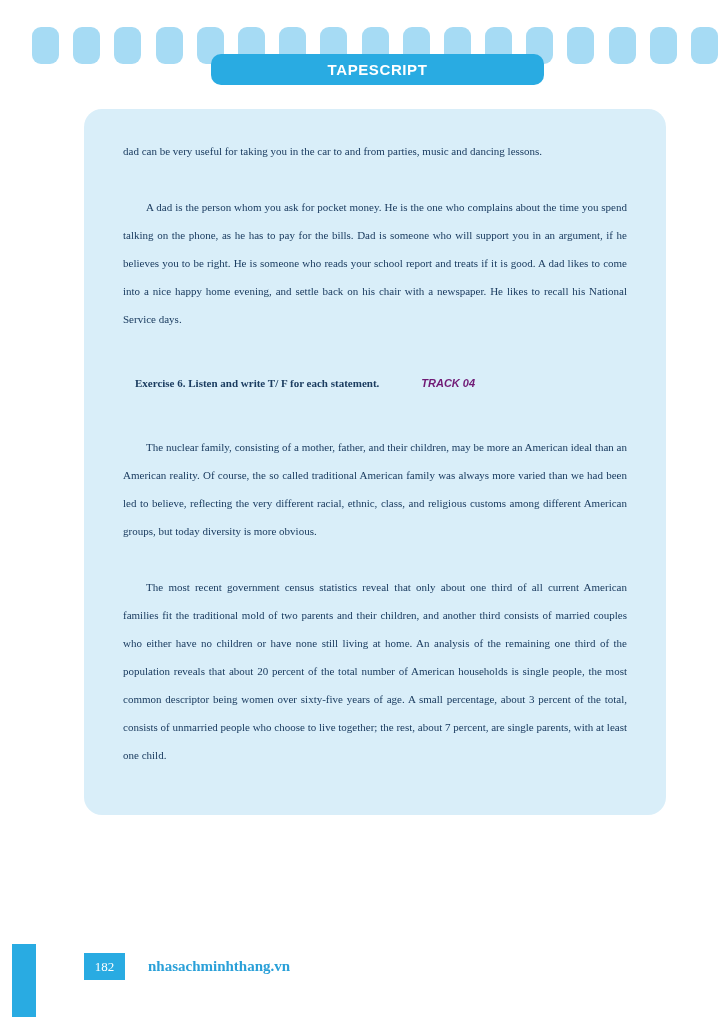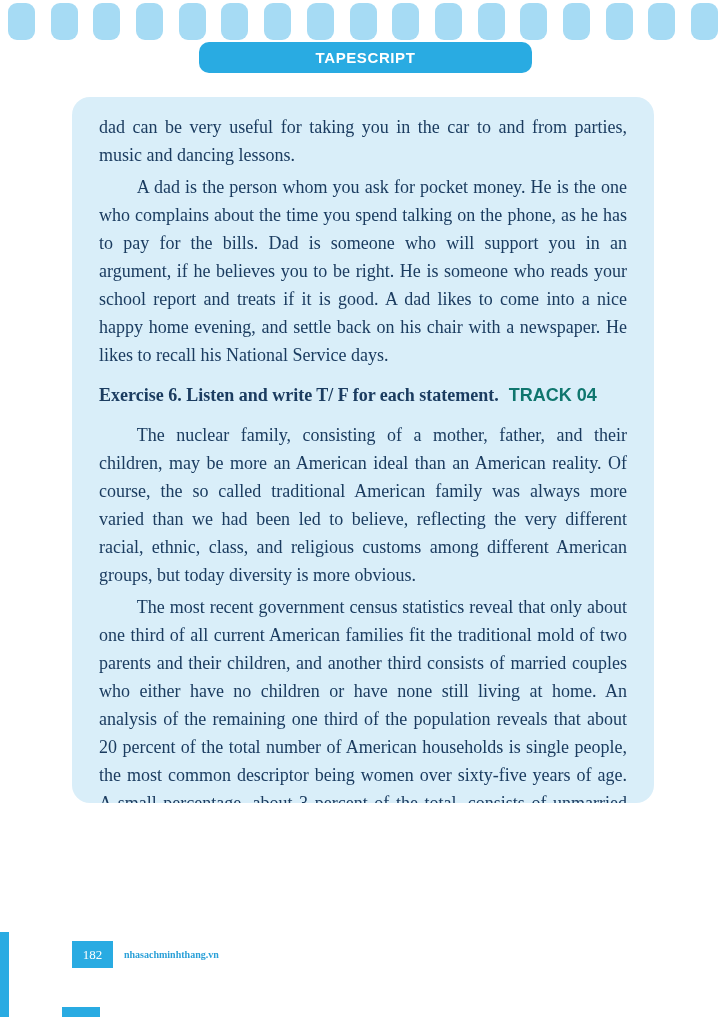--- a/index.html
+++ b/index.html
@@ -1,15 +1,15 @@
 <!DOCTYPE html>
 <html><head>
 <meta charset="utf-8">
 <style>
-  * { margin: 0; padding: 0; box-sizing: border-box; }
+  * { margin: 0; padding: 12px; box-sizing: border-box; }
   html, body { width: 726px; height: 1017px; }
   body {
     background: #ffffff;
     font-family: "Liberation Serif", serif;
     position: relative;
     overflow: hidden;
   }
 
   
   .tab-strip {
@@ -43,39 +43,40 @@
 
   
   .panel {
     position: absolute;
     top: 97px; left: 72px;
     width: 582px; height: 706px;
     background: #d9eef9;
     border-radius: 18px;
     padding: 16px 27px 14px 27px;
     color: #1b3c60;
-    font-size: 18px;
+    font-size: 11px;
     line-height: 28px;
     text-align: justify;
     overflow: hidden;
   }
   .panel p { text-indent: 2.1em; margin: 0 0 4px 0; }
   .panel p.no-indent { text-indent: 0; }
   .exercise-heading {
     font-weight: bold;
     text-indent: 0 !important;
     text-align: left;
     margin: 12px 0 12px 0 !important;
     white-space: nowrap;
   }
   .track-label {
-    color: #0f766e;
+    color: #701a75;
     font-family: "Liberation Sans", sans-serif;
     font-weight: bold;
-    margin-left: 10px;
+    margin-left: 18px;
+    font-style: italic;
   }
 
   
   .left-edge-bar {
     position: absolute;
     left: 0; top: 932px;
     width: 9px; height: 85px;
     background: #29abe2;
   }
   .page-number-badge {
@@ -87,21 +88,21 @@
     font-size: 13px;
     display: flex; align-items: center; justify-content: center;
   }
   .website-label {
     position: absolute;
     left: 124px; top: 941px;
     height: 27px;
     display: flex; align-items: center;
     color: #2aa0d8;
     font-weight: bold;
-    font-size: 10px;
+    font-size: 15px;
   }
   .bottom-edge-tab {
     position: absolute;
     left: 62px; top: 1007px;
     width: 38px; height: 10px;
     background: #29abe2;
   }
 </style>
 </head>
 <body>

